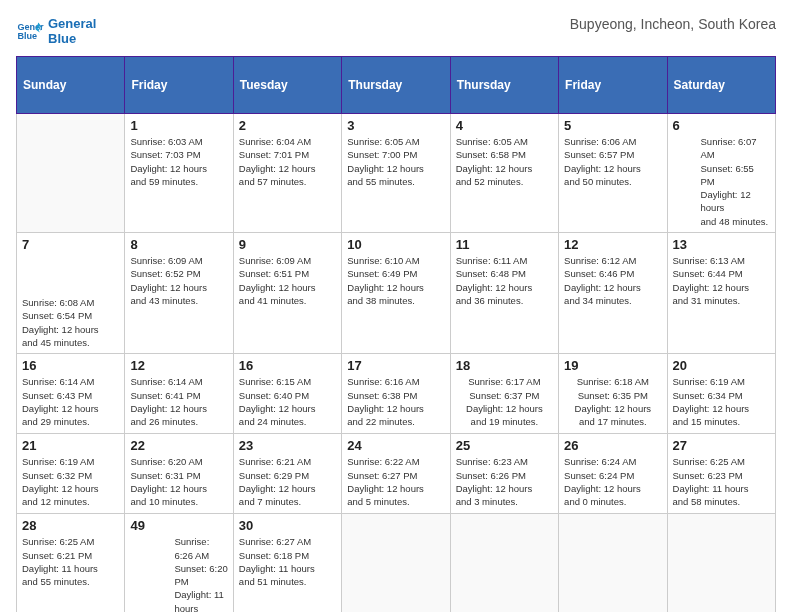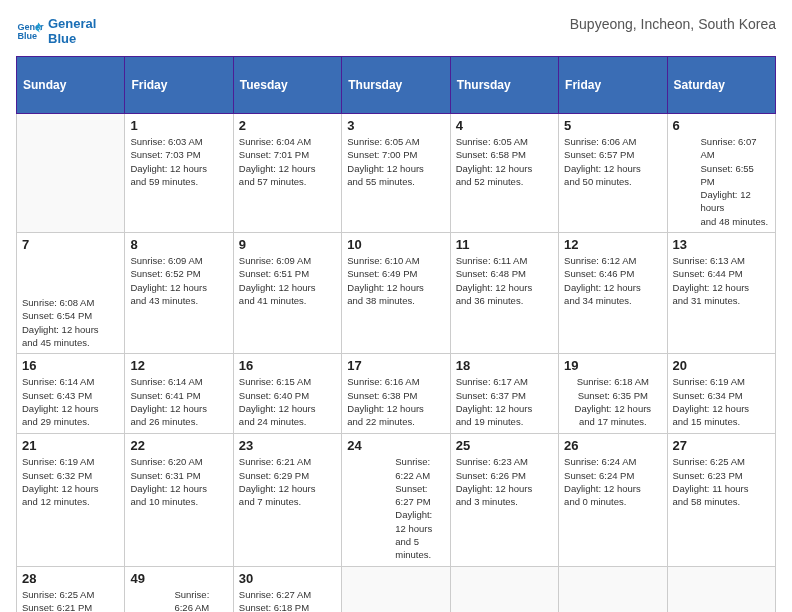--- a/index.html
+++ b/index.html
@@ -227,21 +227,21 @@
         </td>
         <td>
           <div class="day-number">17</div>
           <div class="day-info" style="white-space: pre-line;">Sunrise: 6:16 AM
 Sunset: 6:38 PM
 Daylight: 12 hours
 and 22 minutes.</div>
         </td>
         <td>
           <div class="day-number">18</div>
-          <div class="day-info" style="white-space: pre-line;">Sunrise: 6:17 AM
+          <div class="day-info" style="white-space: pre-line; text-align: center;">Sunrise: 6:17 AM
 Sunset: 6:37 PM
 Daylight: 12 hours
 and 19 minutes.</div>
         </td>
         <td>
           <div class="day-number">19</div>
           <div class="day-info" style="white-space: pre-line; text-align: center;">Sunrise: 6:18 AM
 Sunset: 6:35 PM
 Daylight: 12 hours
 and 17 minutes.</div>
@@ -271,21 +271,21 @@
         </td>
         <td>
           <div class="day-number">23</div>
           <div class="day-info" style="white-space: pre-line;">Sunrise: 6:21 AM
 Sunset: 6:29 PM
 Daylight: 12 hours
 and 7 minutes.</div>
         </td>
         <td>
           <div class="day-number">24</div>
-          <div class="day-info" style="white-space: pre-line; margin-left: 48px;">Sunrise: 6:22 AM
+          <div class="day-info" style="white-space: pre-line;">Sunrise: 6:22 AM
 Sunset: 6:27 PM
 Daylight: 12 hours
 and 5 minutes.</div>
         </td>
         <td>
           <div class="day-number">25</div>
           <div class="day-info" style="white-space: pre-line;">Sunrise: 6:23 AM
 Sunset: 6:26 PM
 Daylight: 12 hours
 and 3 minutes.</div>

